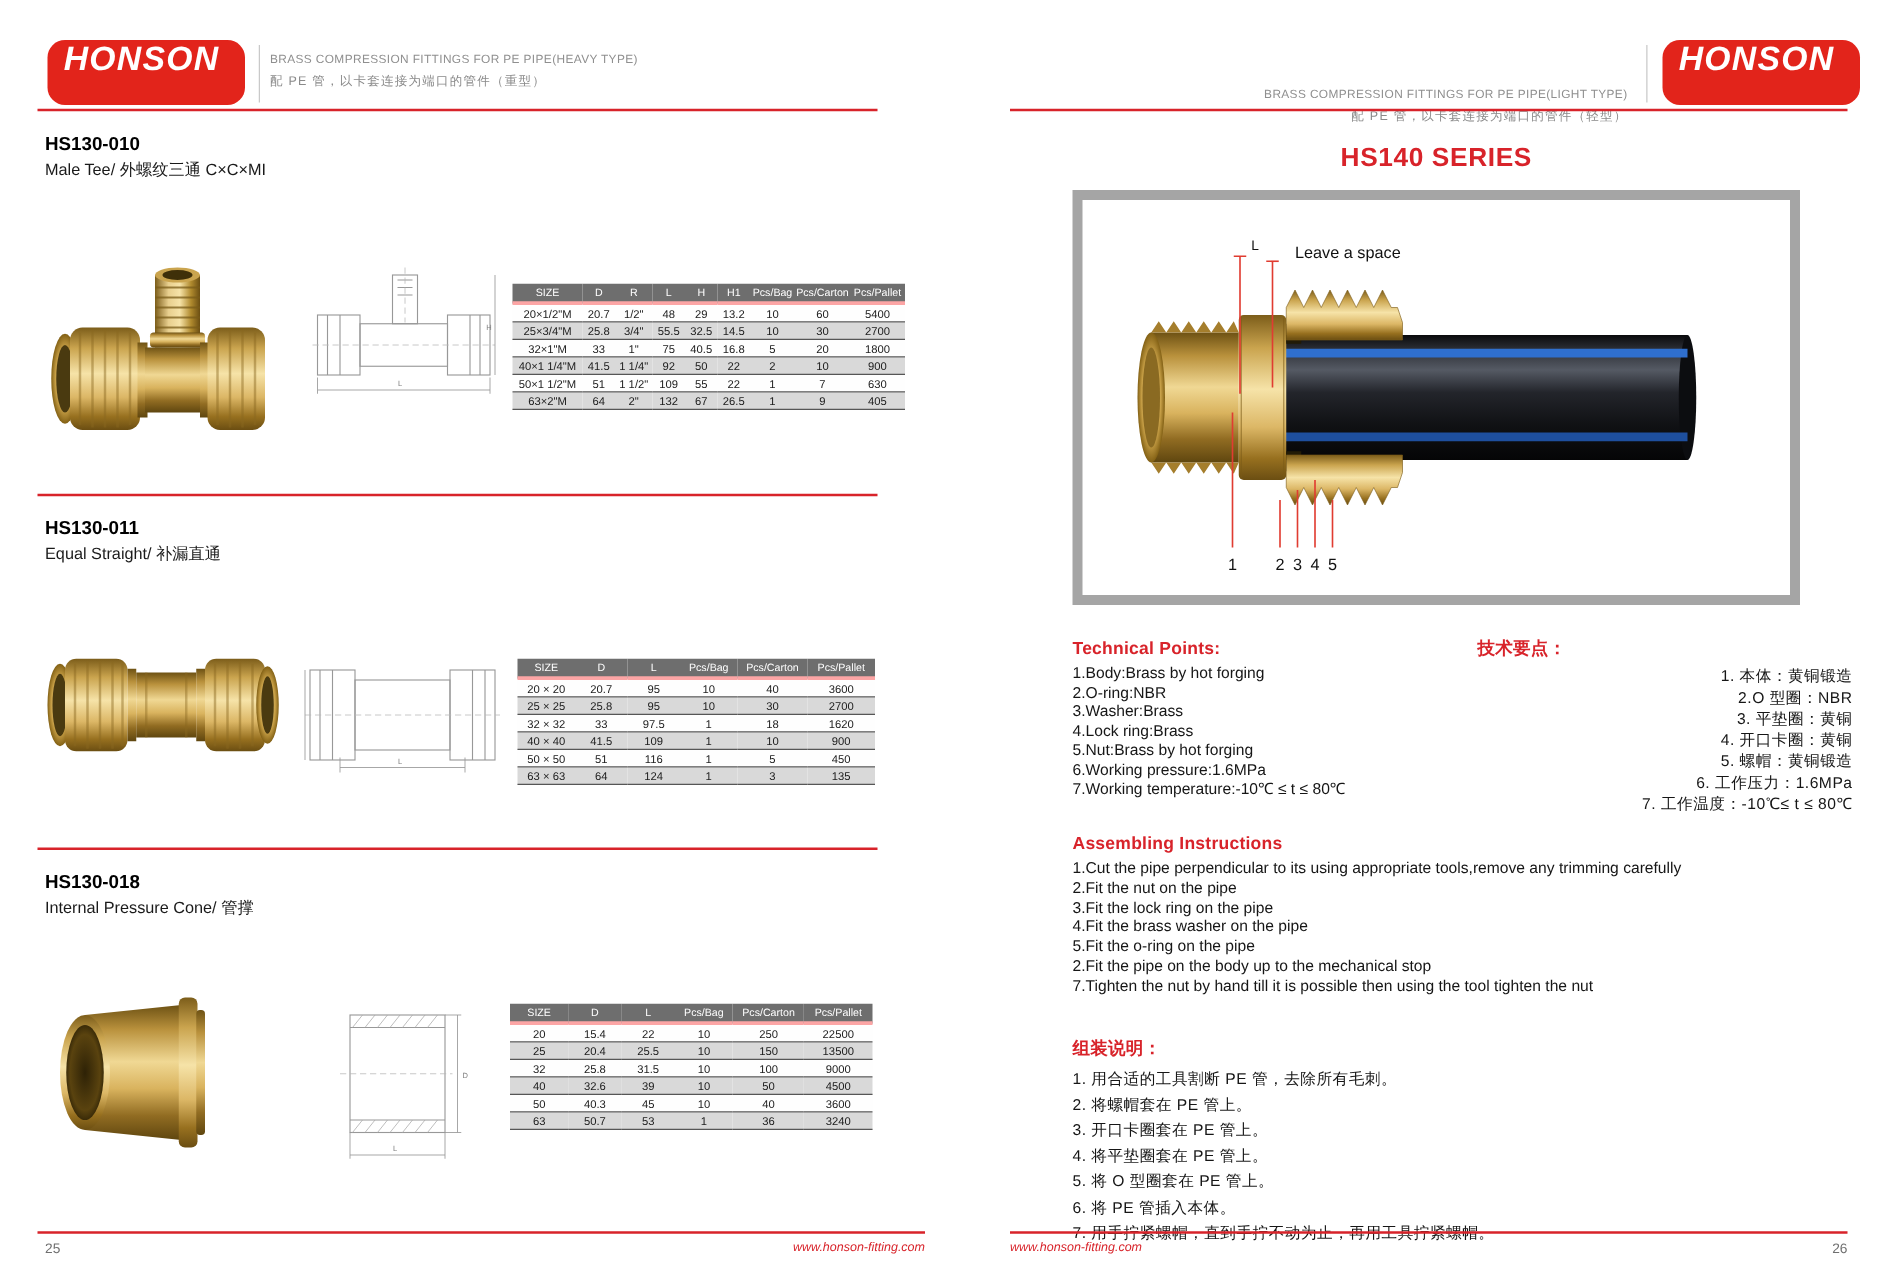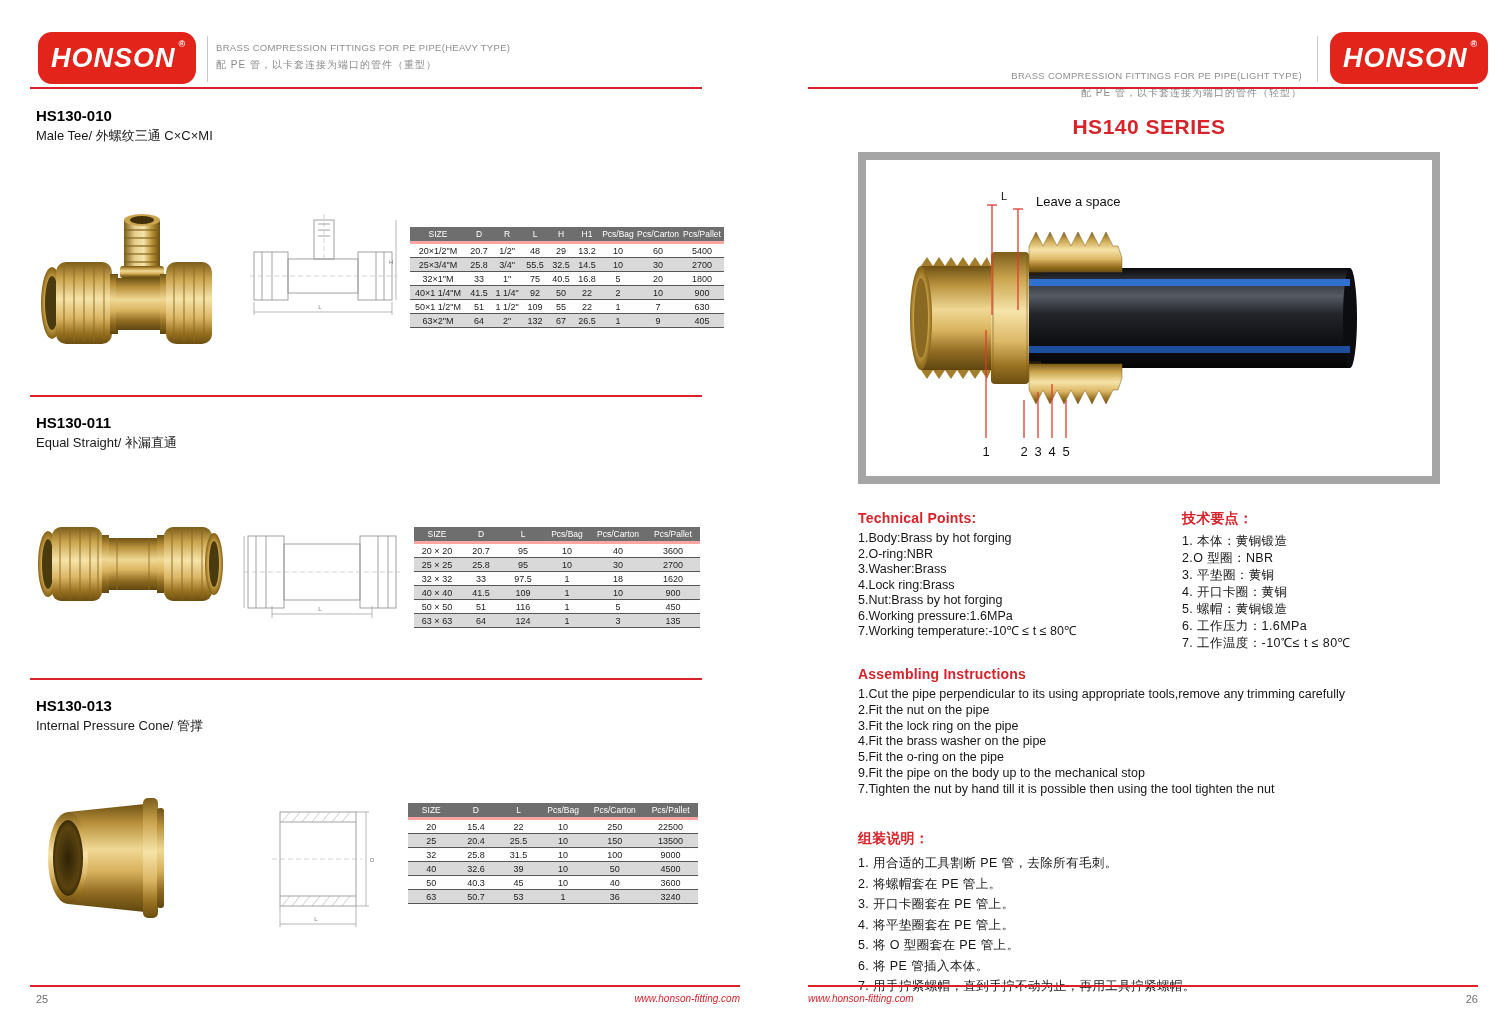--- a/index.html
+++ b/index.html
@@ -1,21 +1,21 @@
 <!DOCTYPE html>
 <html><head>
 <meta charset="utf-8">
 <style>
   html,body{margin:0;padding:0;background:#e8e8e8;}
   #stage{position:relative;width:1509px;height:1024px;background:#ffffff;overflow:hidden;
          font-family:"Liberation Sans",sans-serif;color:#1c1c1c;}
   .abs{position:absolute;}
   
   .logo{width:158px;height:52px;background:#e2241b;border-radius:14px;display:flex;
-        align-items:center;justify-content:center;color:#fff;font-weight:bold;font-style:italic;
+        align-items:flex-start;justify-content:center;color:#fff;font-weight:bold;font-style:italic;
         font-size:27px;letter-spacing:1px;}
   .logo .reg{font-size:9px;font-style:normal;position:relative;top:-14px;left:3px;}
   .vline{width:1px;background:#c9c9c9;}
   .hdr-en{font-size:9.5px;color:#8f8f8f;letter-spacing:.3px;}
   .hdr-zh{font-size:10px;color:#8a8a8a;margin-top:5px;letter-spacing:1px;}
   .rule{height:2px;background:#d8232a;}
   .rule-thin{height:1.5px;background:#d8232a;}
   
   .sec-code{font-size:15px;font-weight:bold;color:#000;}
   .sec-name{font-size:13px;color:#1a1a1a;margin-top:3px;}
@@ -39,21 +39,21 @@
   table.t6 th:nth-child(3),table.t6 td:nth-child(3){width:42px;}
   table.t6 th:nth-child(4),table.t6 td:nth-child(4){width:46px;}
   table.t6 th:nth-child(5),table.t6 td:nth-child(5){width:56px;}
   table.t6 th:nth-child(6),table.t6 td:nth-child(6){width:54px;}
   
   .series-title{font-size:21px;font-weight:bold;color:#d8232a;letter-spacing:.5px;text-align:center;}
   .frame{border:8px solid #a5a5a5;background:#ffffff;}
   .h-red{font-size:14px;font-weight:bold;color:#d8232a;margin-bottom:5px;letter-spacing:.2px;}
   .list .li{font-size:12.5px;color:#161616;}
   .lh-en .li{line-height:15.5px;}
-  .lh-zh .li{line-height:17px;letter-spacing:.4px;}
+  .lh-zh .li{line-height:17px;letter-spacing:.4px;text-align:right;}
   .lh-asm .li{line-height:15.8px;}
   .lh-zha .li{line-height:20.5px;letter-spacing:.4px;}
   
   .pagenum{font-size:11px;color:#6f6f6f;}
   .site{font-size:10px;color:#d8232a;font-style:italic;}
 </style>
 </head>
 <body>
 
 <div id="stage">
@@ -377,21 +377,21 @@
           <td>1</td>
           <td>3</td>
           <td>135</td>
         </tr>
       </tbody>
     </table>
 
   <div class="abs rule-thin" style="left:30px;top:678px;width:672px;"></div>
 
   <div class="abs" style="left:36px;top:697px;">
-    <div class="sec-code">HS130-013</div>
+    <div class="sec-code">HS130-018</div>
     <div class="sec-name">Internal Pressure Cone/ 管撑</div>
   </div>
 
   <svg class="abs" style="left:40px;top:788px;" width="150" height="140" viewBox="0 0 150 140">
     <polygon points="28,24 105,16 105,124 28,116" fill="url(#brassV)"></polygon>
     <rect x="103" y="10" width="15" height="120" rx="5" fill="url(#brassV2)"></rect>
     <rect x="117" y="20" width="7" height="100" rx="3" fill="url(#brassV)"></rect>
     <ellipse cx="28" cy="70" rx="20" ry="46" fill="url(#brassV2)"></ellipse>
     <ellipse cx="28" cy="70" rx="15" ry="38" fill="url(#holeRad)"></ellipse>
   </svg>
@@ -586,21 +586,21 @@
   </div>
 
   <div class="abs" style="left:858px;top:666px;width:570px;">
     <div class="h-red">Assembling Instructions</div>
     <div class="list lh-asm">
         <div class="li">1.Cut the pipe perpendicular to its using appropriate tools,remove any trimming carefully</div>
         <div class="li">2.Fit the nut on the pipe</div>
         <div class="li">3.Fit the lock ring on the pipe</div>
         <div class="li">4.Fit the brass washer on the pipe</div>
         <div class="li">5.Fit the o-ring on the pipe</div>
-        <div class="li">9.Fit the pipe on the body up to the mechanical stop</div>
+        <div class="li">2.Fit the pipe on the body up to the mechanical stop</div>
         <div class="li">7.Tighten the nut by hand till it is possible then using the tool tighten the nut</div>
       </div>
   </div>
 
   <div class="abs" style="left:858px;top:830px;width:500px;">
     <div class="h-red">组装说明：</div>
     <div class="list lh-zha">
         <div class="li">1. 用合适的工具割断 PE 管，去除所有毛刺。</div>
         <div class="li">2. 将螺帽套在 PE 管上。</div>
         <div class="li">3. 开口卡圈套在 PE 管上。</div>

